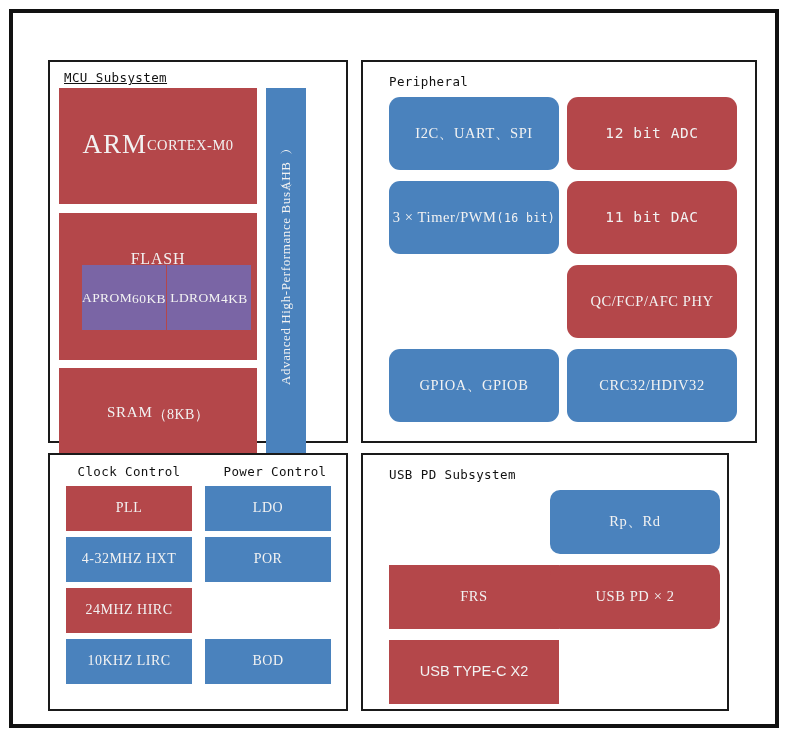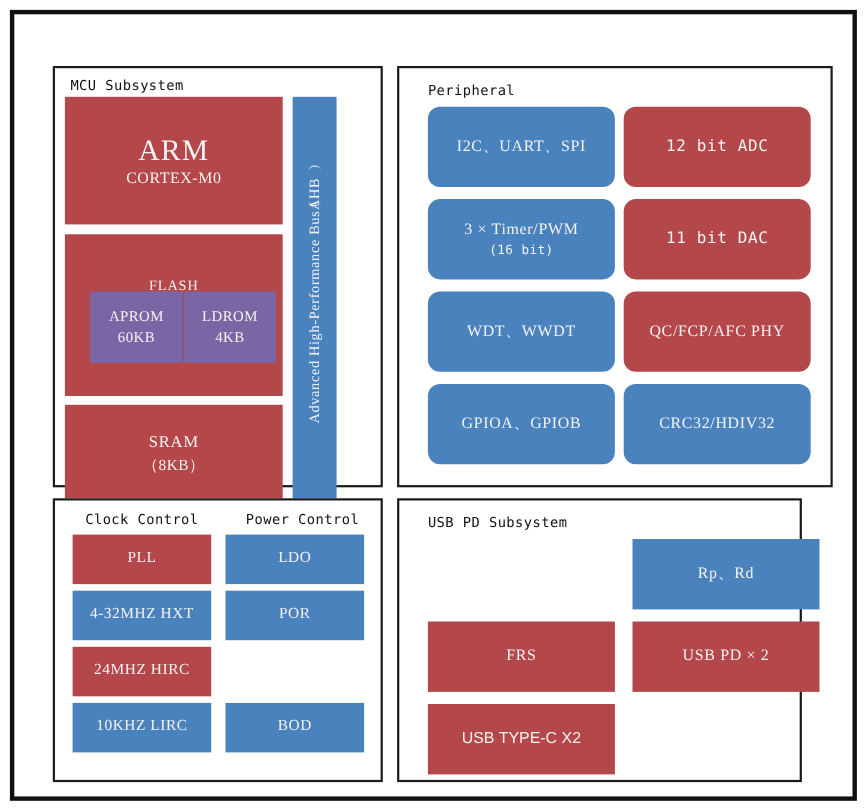--- a/index.html
+++ b/index.html
@@ -47,21 +47,21 @@
   #panel-usbpd { left: 348px; top: 440px; width: 368px; height: 258px; }
 
   .panel-title {
     position: absolute;
     font-family: "DejaVu Sans Mono", "Liberation Mono", monospace;
     font-size: 12.5px;
     color: #111111;
     letter-spacing: 0.4px;
     white-space: nowrap;
   }
-  #panel-mcu .panel-title    { left: 14px; top: 8px; }
+  #panel-mcu .panel-title    { left: 14px; top: 8px; text-decoration: underline; }
   #panel-periph .panel-title { left: 26px; top: 12px; }
   #panel-usbpd .panel-title  { left: 26px; top: 12px; }
 
   
   .col-heading {
     position: absolute;
     top: 9px;
     font-family: "DejaVu Sans Mono", "Liberation Mono", monospace;
     font-size: 12.5px;
     color: #111111;
@@ -70,21 +70,21 @@
     white-space: nowrap;
   }
   #heading-clock { left: 9px;   width: 140px; }
   #heading-power { left: 155px; width: 140px; }
 
   
   .blk {
     position: absolute;
     box-sizing: border-box;
     display: flex;
-    flex-direction: column;
+    flex-direction: row;
     align-items: center;
     justify-content: center;
     color: #f2f2f2;
     text-align: center;
     line-height: 1.18;
     overflow: hidden;
   }
   .blk.red    { background: #b4474a; }
   .blk.blue   { background: #4a82bd; }
   .blk.purple { background: #7a65a5; }
@@ -96,21 +96,21 @@
   .f-serif { font-family: "Liberation Serif", serif; }
   .f-mono  { font-family: "DejaVu Sans Mono", "Liberation Mono", monospace; }
   .f-sans  { font-family: "Liberation Sans", sans-serif; }
 
   
   #blk-arm    { left: 9px;  top: 26px;  width: 198px; height: 116px; }
   #blk-arm .l1 { font-size: 27px; letter-spacing: 1px; margin-bottom: 2px; }
   #blk-arm .l2 { font-size: 14.5px; letter-spacing: 0.5px; }
 
   #blk-flash  { left: 9px;  top: 151px; width: 198px; height: 147px; }
-  #blk-flash .l1 { font-size: 13px; letter-spacing: 0.8px; margin-top: -54px; }
+  #blk-flash .l1 { font-size: 16px; letter-spacing: 0.8px; margin-top: -54px; }
 
   #blk-aprom  { left: 32px;  top: 203px; width: 84px; height: 65px; }
   #blk-ldrom  { left: 117px; top: 203px; width: 84px; height: 65px; }
   #blk-aprom .l1, #blk-ldrom .l1 { font-size: 13.5px; letter-spacing: 0.4px; }
   #blk-aprom .l2, #blk-ldrom .l2 { font-size: 13.5px; letter-spacing: 0.4px; margin-top: 3px; }
 
   #blk-sram   { left: 9px;  top: 306px; width: 198px; height: 90px; }
   #blk-sram .l1 { font-size: 15px; letter-spacing: 0.8px; }
   #blk-sram .l2 { font-size: 14px; letter-spacing: 0.4px; margin-top: 4px; }
 
@@ -141,21 +141,21 @@
   .cp-right { left: 155px; }
   .crow1 { top: 31px; }
   .crow2 { top: 82px; }
   .crow3 { top: 133px; }
   .crow4 { top: 184px; }
   .cp-blk .l1 { font-size: 14px; letter-spacing: 0.5px; }
 
   
   .pd-blk { width: 170px; height: 64px; }
   .pd-left  { left: 26px; }
-  .pd-right { left: 212px; }
+  .pd-right { left: 187px; border-radius: 10px; }
   .drow1 { top: 35px; }
   .drow2 { top: 110px; }
   .drow3 { top: 185px; }
   .pd-blk .l1 { font-size: 14.5px; letter-spacing: 0.6px; }
   #blk-typec .l1 { font-size: 14.5px; letter-spacing: 0px; }
 </style>
 </head>
 <body>
 
 <div id="canvas">
@@ -204,23 +204,20 @@
       </div>
 
       <div class="blk blue periph-blk periph-left prow2">
         <span class="l1 f-serif">3 × Timer/PWM</span>
         <span class="l2 f-mono">(16 bit)</span>
       </div>
       <div class="blk red periph-blk periph-right prow2">
         <span class="l1 f-mono">11 bit DAC</span>
       </div>
 
-      <div class="blk blue periph-blk periph-left prow3">
-        <span class="l1 f-serif">WDT、WWDT</span>
-      </div>
       <div class="blk red periph-blk periph-right prow3">
         <span class="l1 f-serif">QC/FCP/AFC PHY</span>
       </div>
 
       <div class="blk blue periph-blk periph-left prow4">
         <span class="l1 f-serif">GPIOA、GPIOB</span>
       </div>
       <div class="blk blue periph-blk periph-right prow4">
         <span class="l1 f-serif">CRC32/HDIV32</span>
       </div>

